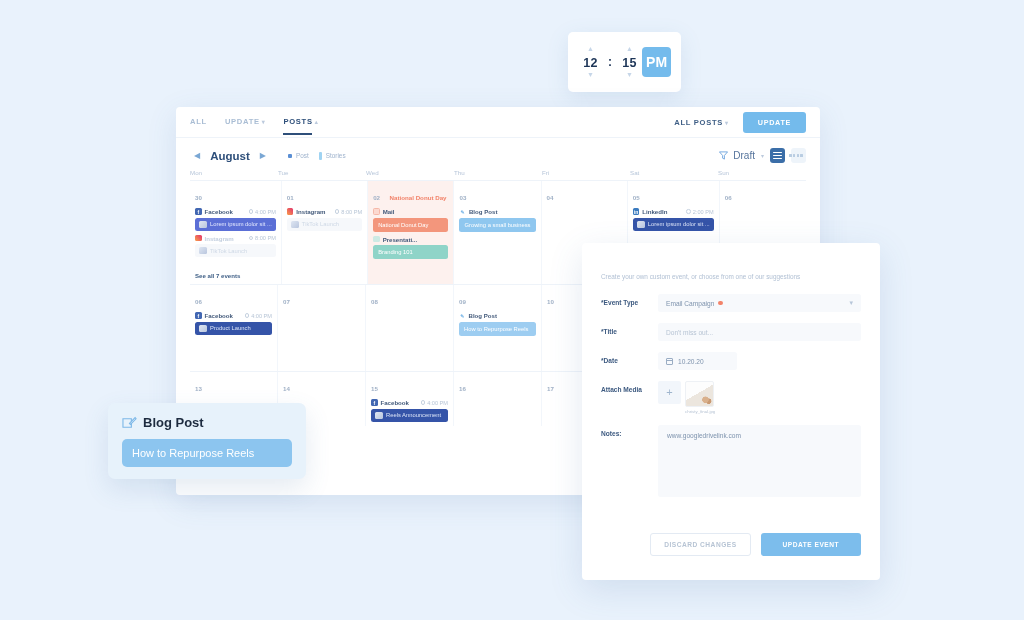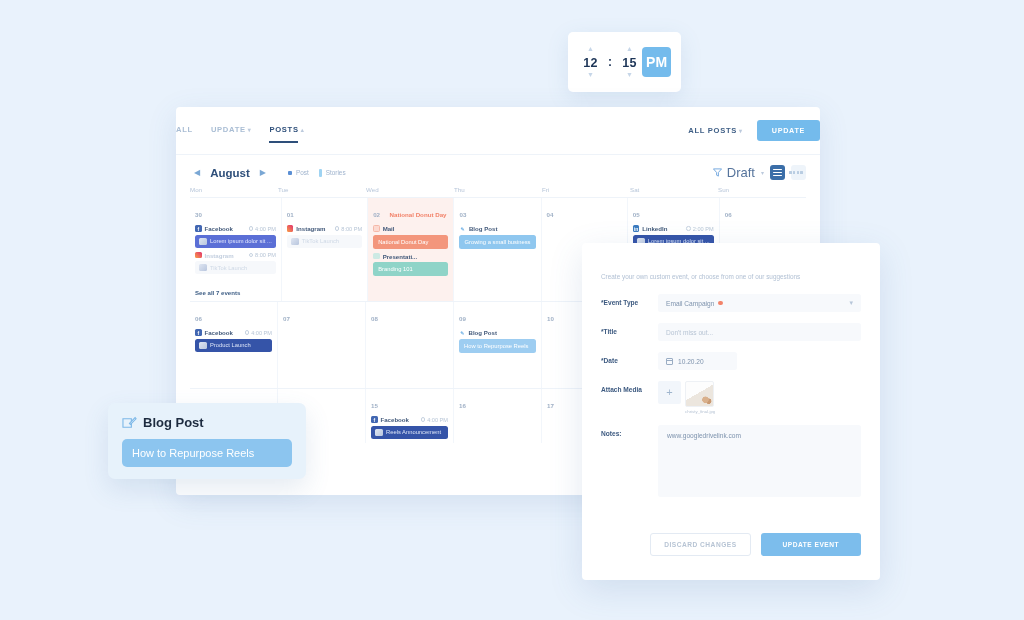--- a/index.html
+++ b/index.html
@@ -31,22 +31,22 @@
 
   
   .calcard {
     position: absolute; left: 176px; top: 107px;
     width: 644px; height: 388px;
     background: #fff; border-radius: 4px;
     box-shadow: 0 8px 30px rgba(70,110,160,.13);
     overflow: hidden;
   }
   .toolbar {
-    height: 48px; display: flex; align-items: center;
-    padding: 0 0; border-bottom: 1px solid #eef3f9;
+    height: 31px; display: flex; align-items: center;
+    padding: 0 14px; border-bottom: 1px solid #eef3f9;
   }
   .tb-item {
     font-size: 7.6px; font-weight: bold; letter-spacing: .7px;
     color: #a9bdd4; margin-right: 18px; position: relative; padding-bottom: 2px;
   }
   .tb-item.active { color: #2e4f7a; }
   .tb-item.active::after {
     content: ""; position: absolute; left: 0; right: 6px; bottom: -7px;
     height: 1.6px; background: #2e4f7a;
   }
@@ -60,21 +60,21 @@
 
   .calhead { display: flex; align-items: center; padding: 10px 14px 6px; }
   .navarrow { color: #7aa7d4; font-size: 8px; padding: 0 4px; }
   .monthname { font-size: 11.5px; font-weight: bold; color: #2e4f7a; margin: 0 6px; }
   .legend { display: flex; align-items: center; margin-left: 18px; }
   .lg { display: flex; align-items: center; margin-right: 10px; }
   .lg-sq { width: 4px; height: 4px; background: #5b8fd4; margin-right: 4px; border-radius: 1px; }
   .lg-bar { width: 3px; height: 8px; background: #9fd3f2; margin-right: 4px; border-radius: 1px; }
   .lg-txt { font-size: 6.4px; color: #9fb3cd; }
   .calhead-right { margin-left: auto; display: flex; align-items: center; }
-  .filter-lbl { font-size: 13px; color: #56749c; margin: 0 4px 0 5px; }
+  .filter-lbl { font-size: 10px; color: #56749c; margin: 0 4px 0 5px; }
   .viewbtn { width: 15px; height: 15px; border-radius: 3px; display: flex; flex-direction: column;
              align-items: center; justify-content: center; margin-left: 6px; }
   .viewbtn.on { background: #3b6ea8; }
   .viewbtn.on i { display: block; width: 9px; height: 1.6px; background: #fff; margin: 0.7px 0; border-radius: 1px; }
   .viewbtn.off { background: #eef4fa; }
   .viewbtn.off i { display: block; width: 2.6px; height: 2.6px; background: #b9cde2; margin: 0.6px; border-radius: .5px; }
   .gridwrap { display: flex; flex-wrap: wrap; width: 20px; }
 
   .weekdays { display: grid; grid-template-columns: repeat(7, 1fr); padding: 0 14px; }
   .wd { font-size: 6.2px; color: #b6c5d9; padding-bottom: 4px; }

